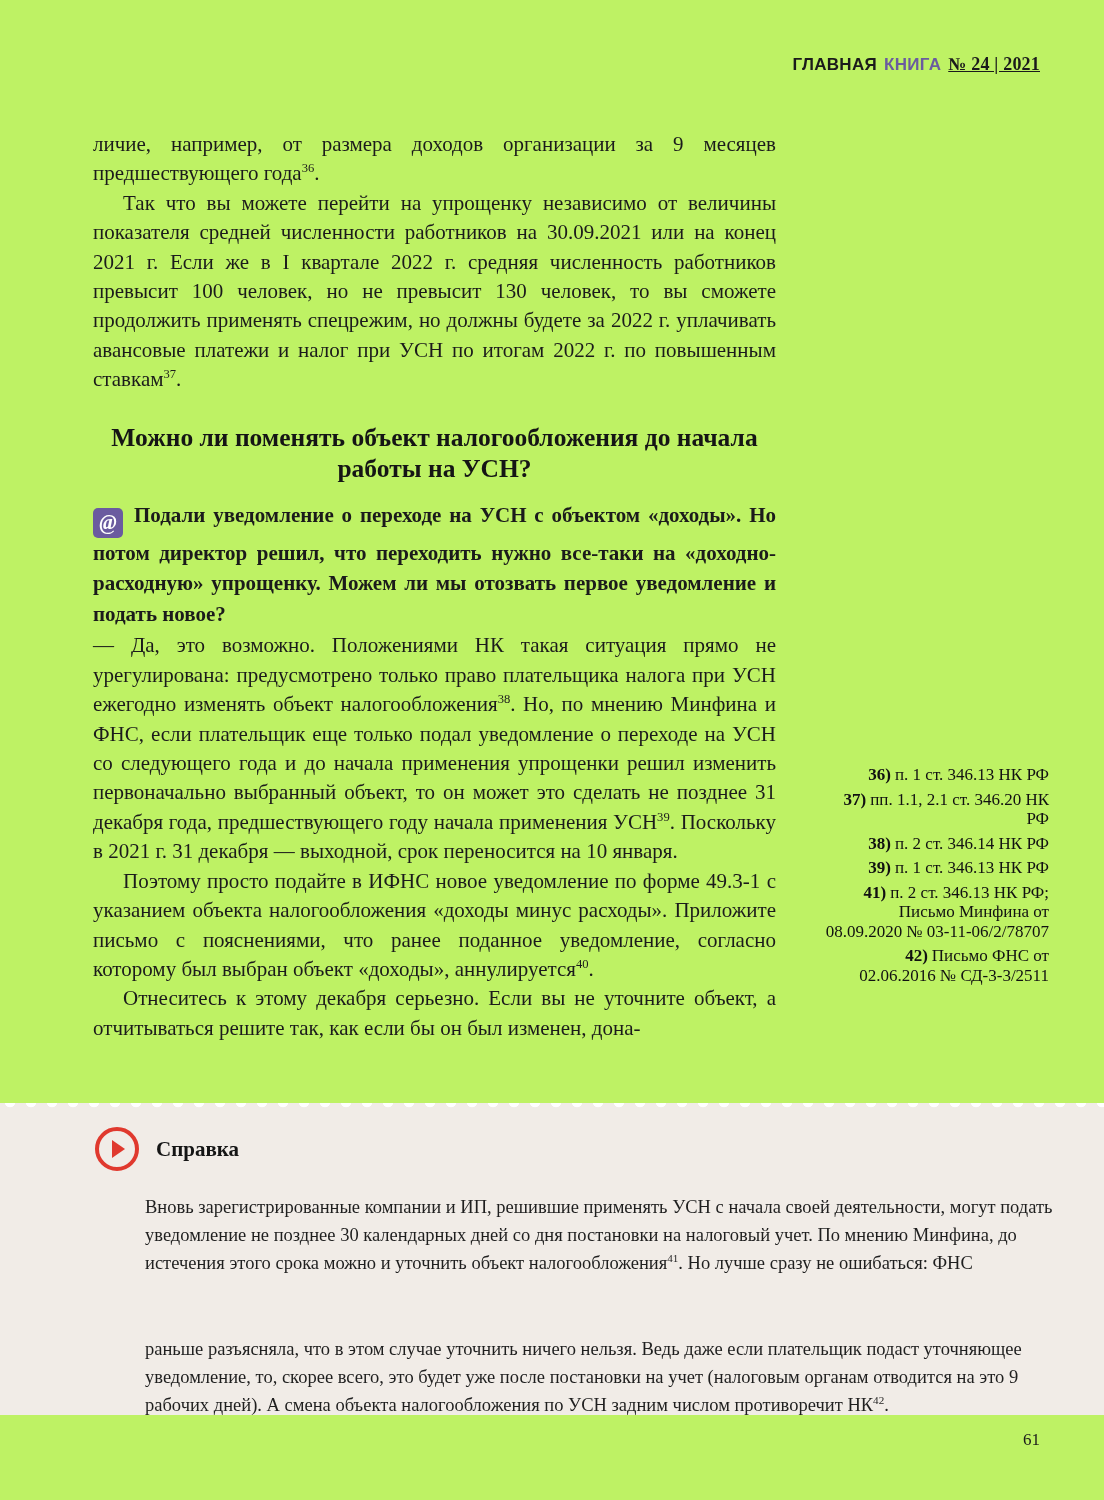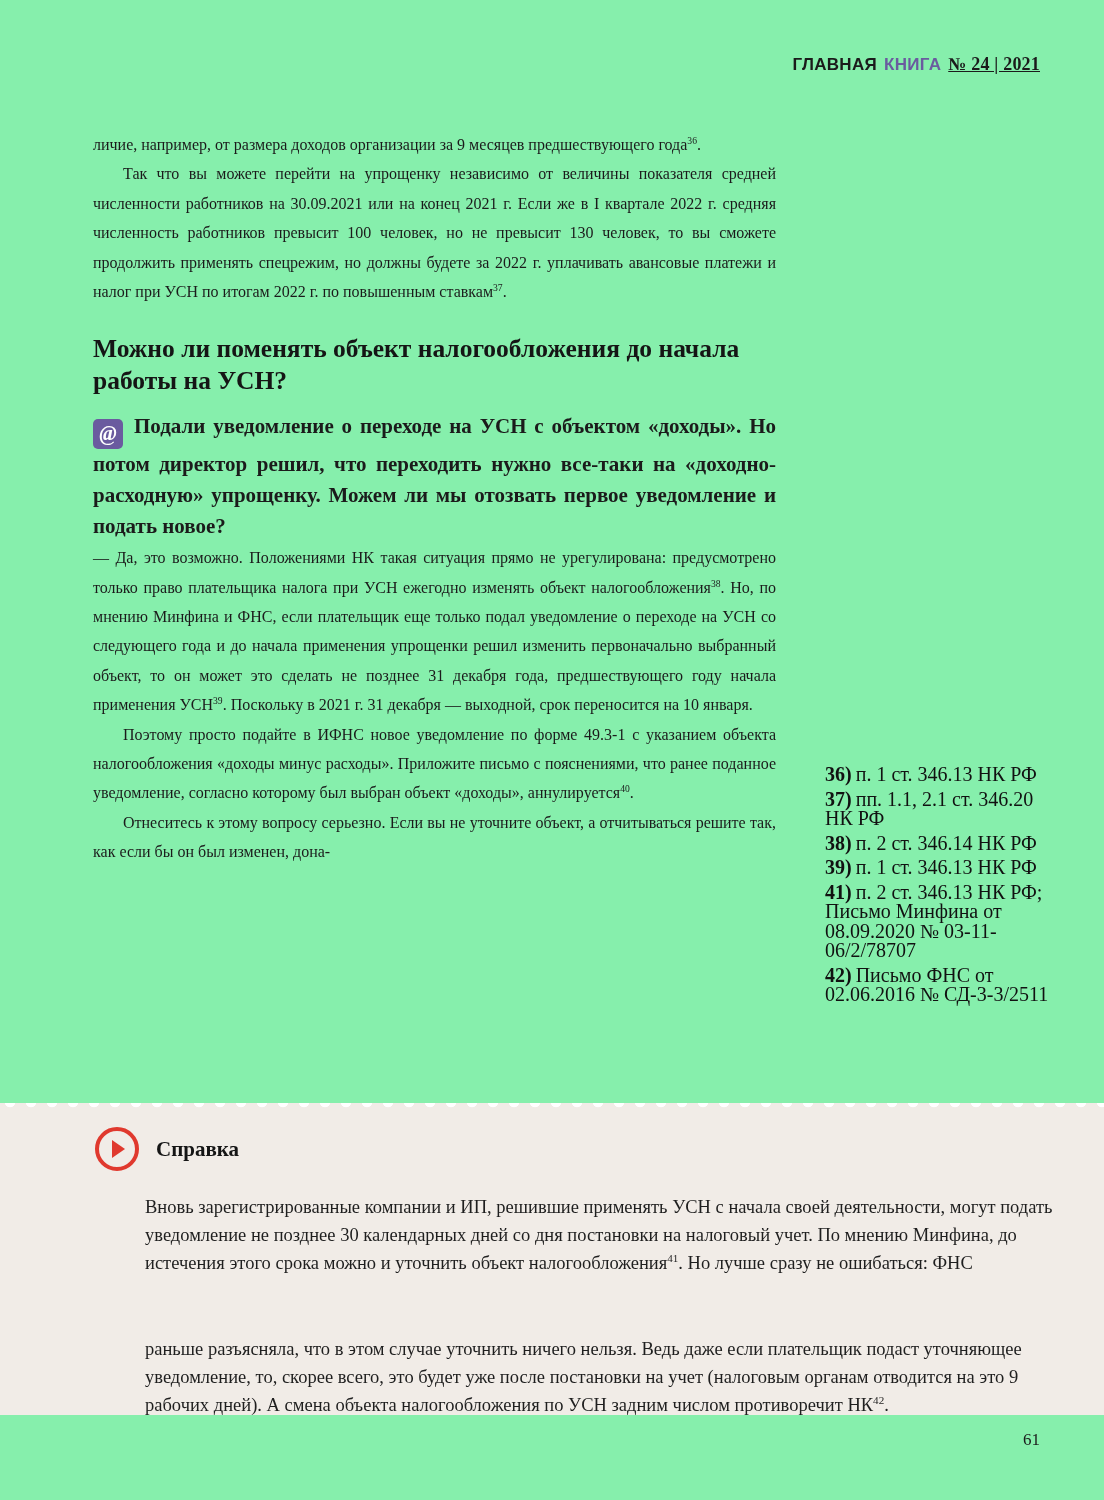--- a/index.html
+++ b/index.html
@@ -1,38 +1,38 @@
 <!DOCTYPE html>
 <html lang="ru"><head>
 <meta charset="utf-8">
 <style>
   html,body{margin:0;padding:0;background:#ffffff;}
-  .page{position:relative;width:1104px;height:1500px;background:#86efac;overflow:hidden;
+  .page{position:relative;width:1104px;height:1500px;background:#bef264;overflow:hidden;
         font-family:"Liberation Serif","DejaVu Serif",serif;color:#1b1b1b;}
 
   
   .masthead{position:absolute;top:54px;right:64px;display:flex;align-items:baseline;gap:7px;
             font-family:"Liberation Sans","DejaVu Sans",sans-serif;font-weight:bold;font-size:17px;letter-spacing:.3px;}
   .brand-black{color:#1b1b1b;}
   .brand-purple{color:#6a5b9f;}
   .issue{font-family:"Liberation Serif","DejaVu Serif",serif;font-size:18px;font-weight:bold;color:#1b1b1b;letter-spacing:.2px;text-decoration:underline;}
 
   
   .article{position:absolute;top:130px;left:93px;width:683px;}
-  .body-p{margin:0;font-size:16px;line-height:29.4px;text-align:justify;}
+  .body-p{margin:0;font-size:21px;line-height:29.4px;text-align:justify;}
   .body-p.indent{text-indent:30px;}
   sup{font-size:60%;line-height:0;vertical-align:super;}
-  h2.section-heading{margin:27px 0 15px;font-size:25.5px;line-height:31.5px;font-weight:bold;color:#151515;text-align:left;}
+  h2.section-heading{margin:27px 0 15px;font-size:25.5px;line-height:31.5px;font-weight:bold;color:#151515;text-align:center;}
   .question{margin:8px 0 2px;font-size:21px;line-height:30.6px;font-weight:bold;text-align:justify;}
   .at-badge{display:inline-block;width:30px;height:30px;border-radius:5px;background:#6a5b9f;color:#ffffff;
             text-align:center;line-height:29px;font-size:21px;font-style:italic;font-weight:bold;
             margin-right:11px;vertical-align:-7px;}
 
   
-  .footnotes{position:absolute;top:765px;left:825px;width:224px;font-size:20px;line-height:19.5px;color:#111;}
+  .footnotes{position:absolute;top:765px;left:825px;width:224px;font-size:17px;line-height:19.5px;color:#111;text-align:right;}
   .fn{margin:0 0 5px;}
   .fn b{margin-right:4px;}
 
   
   .ref-box{position:absolute;top:1103px;left:0;width:1104px;height:312px;background:#f1ece7;padding-left:42px;}
   .scallop{position:absolute;top:0;left:0;right:0;height:9px;
            background-image:radial-gradient(circle at 10px -1px,#ffffff 5px,rgba(255,255,255,0) 5.6px);
            background-size:21px 9px;background-repeat:repeat-x;}
   .ref-head{position:absolute;top:24px;left:95px;display:flex;align-items:center;gap:17px;}
   .play-circle{position:relative;width:36px;height:36px;border-radius:50%;border:4px solid #e0392e;background:#f1ece7;flex:0 0 auto;}
@@ -61,21 +61,21 @@
     <p class="body-p indent"><span>Так что вы можете перейти на упрощенку независимо от величины показателя средней численности работников на 30.09.2021 или на конец 2021 г. Если же в I квартале 2022 г. средняя численность работников превысит 100 человек, но не превысит 130 человек, то вы сможете продолжить применять спецрежим, но должны будете за 2022 г. уплачивать авансовые платежи и налог при УСН по итогам 2022 г. по повышенным ставкам</span><sup>37</sup><span>.</span></p>
 
     <h2 class="section-heading">Можно ли поменять объект налогообложения до начала работы на УСН?</h2>
 
     <p class="question"><span class="at-badge"><span>@</span></span><span>Подали уведомление о переходе на УСН с объектом «доходы». Но потом директор решил, что переходить нужно все-таки на «доходно-расходную» упрощенку. Можем ли мы отозвать первое уведомление и подать новое?</span></p>
 
     <p class="body-p"><span>—  Да, это возможно. Положениями НК такая ситуация прямо не урегулирована: предусмотрено только право плательщика налога при УСН ежегодно изменять объект налогообложения</span><sup>38</sup><span>. Но, по мнению Минфина и ФНС, если плательщик еще только подал уведомление о переходе на УСН со следующего года и до начала применения упрощенки решил изменить первоначально выбранный объект, то он может это сделать не позднее 31 декабря года, предшествующего году начала применения УСН</span><sup>39</sup><span>. Поскольку в 2021 г. 31 декабря — выходной, срок переносится на 10 января.</span></p>
 
     <p class="body-p indent"><span>Поэтому просто подайте в ИФНС новое уведомление по форме 49.3-1 с указанием объекта налогообложения «доходы минус расходы». Приложите письмо с пояснениями, что ранее поданное уведомление, согласно которому был выбран объект «доходы», аннулируется</span><sup>40</sup><span>.</span></p>
 
-    <p class="body-p indent">Отнеситесь к этому вопросу серьезно. Если вы не уточните объект, а отчитываться решите так, как если бы он был изменен, дона-</p>
+    <p class="body-p indent">Отнеситесь к этому декабря серьезно. Если вы не уточните объект, а отчитываться решите так, как если бы он был изменен, дона-</p>
   </main>
 
   <aside class="footnotes">
     <p class="fn"><b>36)</b><span>п. 1 ст. 346.13 НК РФ</span></p>
     <p class="fn"><b>37)</b><span>пп. 1.1, 2.1 ст. 346.20 НК РФ</span></p>
     <p class="fn"><b>38)</b><span>п. 2 ст. 346.14 НК РФ</span></p>
     <p class="fn"><b>39)</b><span>п. 1 ст. 346.13 НК РФ</span></p>
     <p class="fn"><b>41)</b><span>п. 2 ст. 346.13 НК РФ; Письмо Минфина от 08.09.2020 № 03-11-06/2/78707</span></p>
     <p class="fn"><b>42)</b><span>Письмо ФНС от 02.06.2016 № СД-3-3/2511</span></p>
   </aside>

